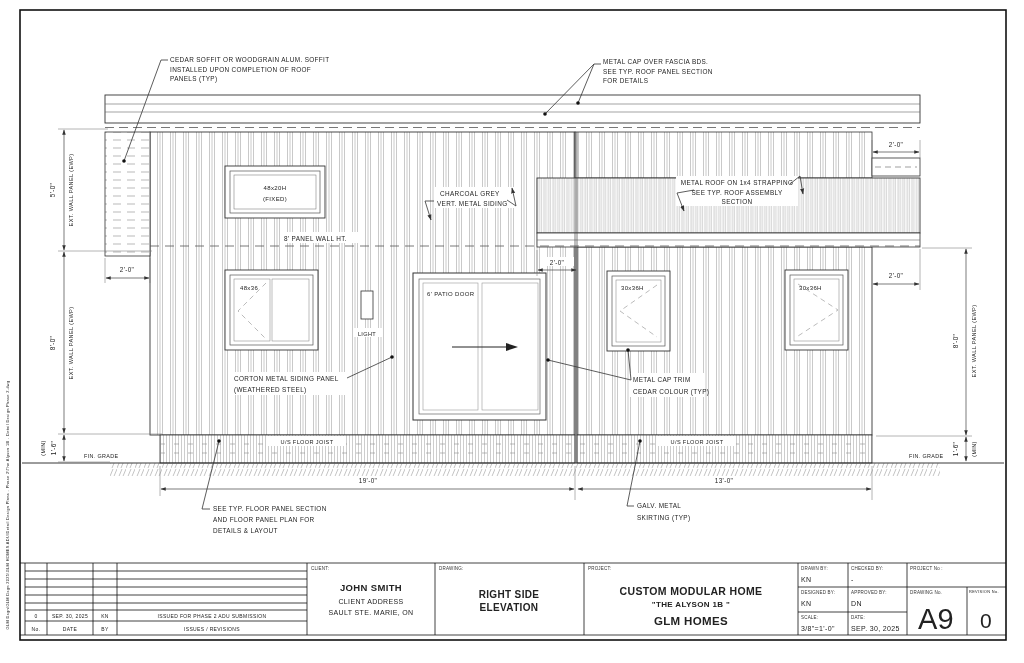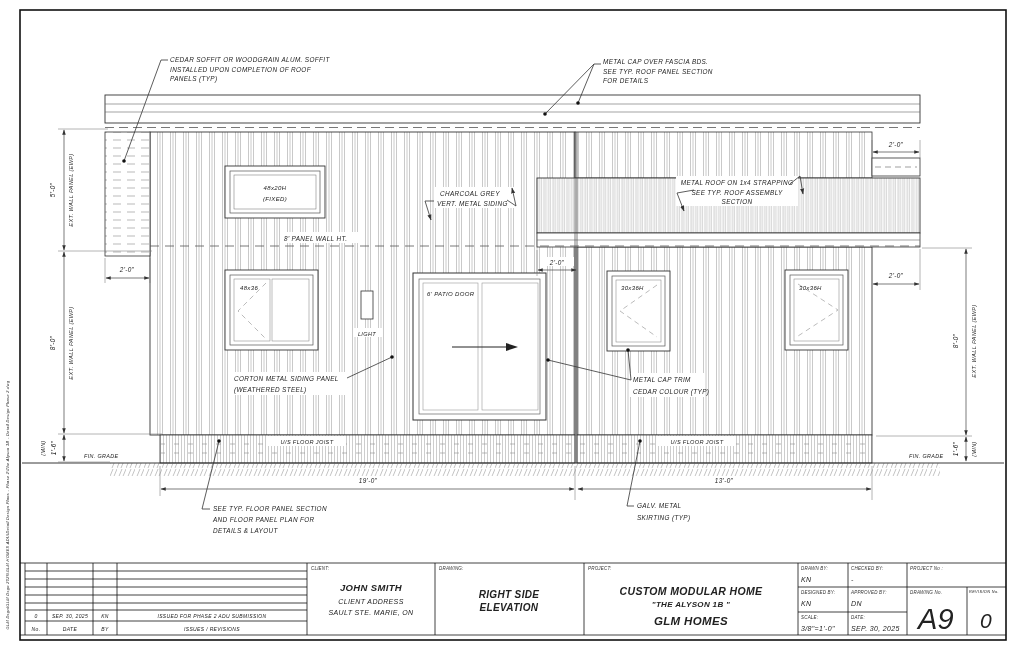--- a/index.html
+++ b/index.html
@@ -1,16 +1,16 @@
 <!DOCTYPE html>
 <html><head>
 <meta charset="utf-8">
 <style>
   html,body{margin:0;padding:0;background:#ffffff;}
-  .page{width:956px;height:663px;position:relative;background:#fff;font-style:italic;}
+  .page{width:956px;height:663px;position:relative;background:#fff;}
   svg{display:block;}
   .t{font-family:"Liberation Sans",sans-serif;fill:#222;letter-spacing:.35px;}
   .note{font-size:6.4px;}
   .dim{font-size:6.4px;}
   .small{font-size:5.4px;}
   .lab4{font-size:4.5px;letter-spacing:.2px;fill:#333;}
   .val7{font-size:7px;}
   .rev5{font-size:5px;}
   .bold{font-weight:bold;}
   .ext{stroke:#777;stroke-width:.55;fill:none;}

